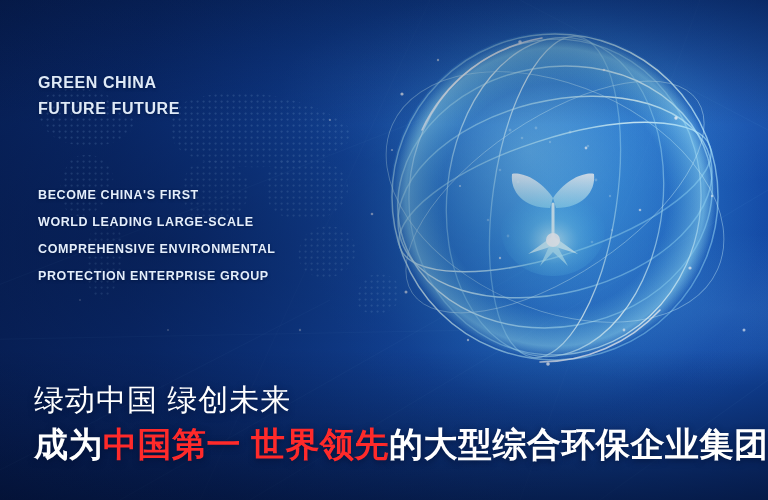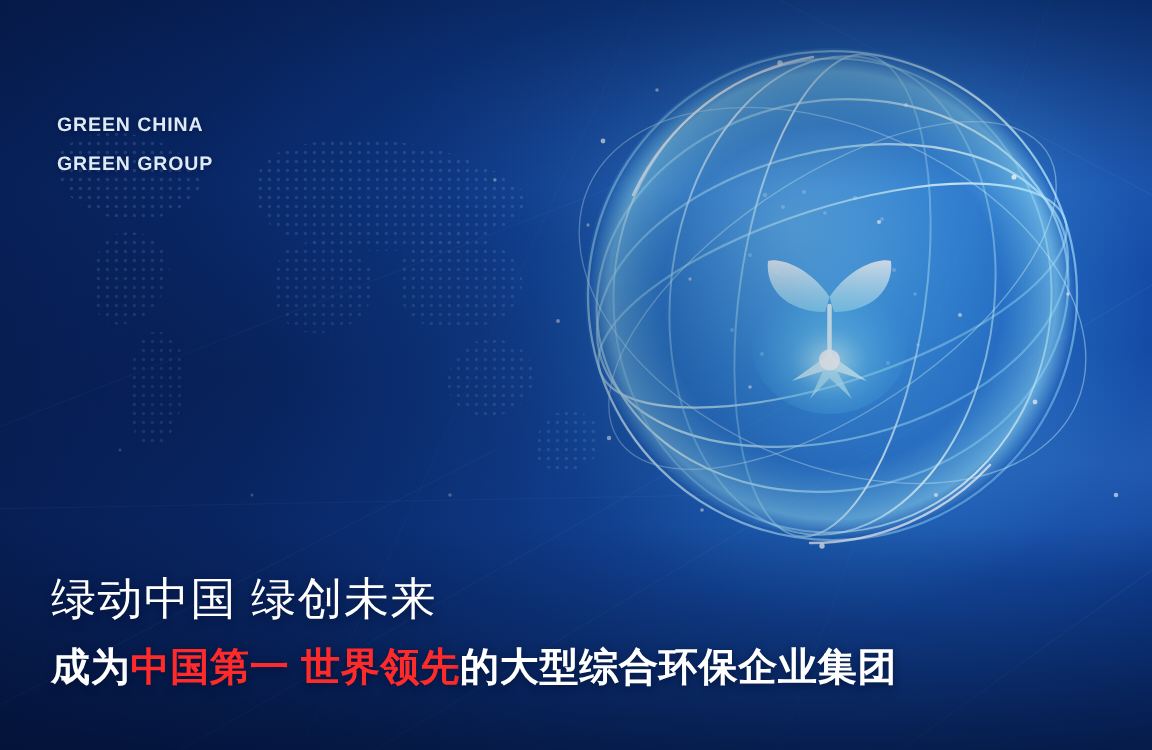--- a/index.html
+++ b/index.html
@@ -101,21 +101,21 @@
 
   
   .en-block {
     position: absolute;
     color: #e9f2fb;
     letter-spacing: 0.6px;
     text-shadow: 0 1px 3px rgba(0,20,60,0.7);
   }
   .en-top { left: 38px; top: 70px; }
   .en-top .line {
-    font-size: 13px;
+    font-size: 16px;
     font-weight: bold;
     line-height: 26px;
     color: #dfeaf7;
   }
   .en-mid { left: 38px; top: 182px; }
   .en-mid .line {
     font-size: 12.5px;
     font-weight: bold;
     line-height: 27px;
     color: #e4eefb;
@@ -130,21 +130,21 @@
   }
   .cn-line1 {
     font-size: 30px;
     font-weight: normal;
     letter-spacing: 1px;
     line-height: 40px;
     white-space: nowrap;
     margin-top: 12px;
   }
   .cn-line2 {
-    font-size: 26px;
+    font-size: 34px;
     font-weight: bold;
     letter-spacing: 0.5px;
     line-height: 44px;
     white-space: nowrap;
     margin-top: 2px;
   }
   .cn-line2 .hl { color: #ff2a2a; }
   .cn-line2 .wht { color: #ffffff; }
 </style>
 </head>
@@ -313,23 +313,29 @@
         <circle cx="168" cy="330" r="1.0" fill-opacity="0.35"></circle>
         <circle cx="80" cy="300" r="1.0" fill-opacity="0.3"></circle>
       </g>
     </svg>
   </div>
 
   <div class="bg-vignette"></div>
 
   <div class="en-block en-top">
     <div class="line">GREEN CHINA</div>
-    <div class="line">GREEN GROUP</div>
-  </div>
-
+    <div class="line">FUTURE FUTURE</div>
+  </div>
+
+  <div class="en-block en-mid">
+    <div class="line">BECOME CHINA'S FIRST</div>
+    <div class="line">WORLD LEADING LARGE-SCALE</div>
+    <div class="line">COMPREHENSIVE ENVIRONMENTAL</div>
+    <div class="line">PROTECTION ENTERPRISE GROUP</div>
+  </div>
 
   <div class="cn-block">
     <div class="cn-line1">绿动中国 绿创未来</div>
     <div class="cn-line2">
       <span class="wht">成为</span><span class="hl">中国第一 世界领先</span><span class="wht">的大型综合环保企业集团</span>
     </div>
   </div>
 
 </div>
 

